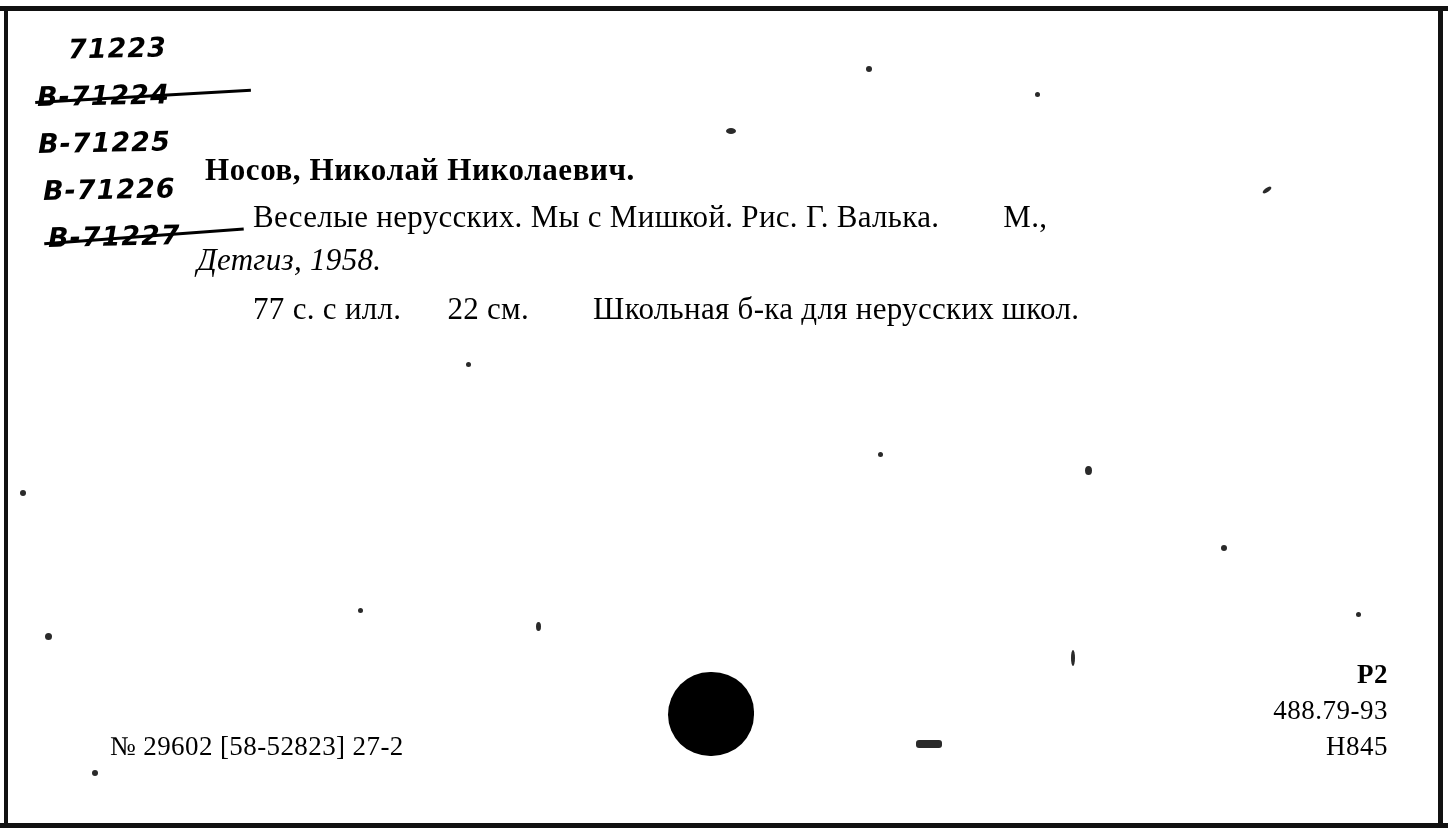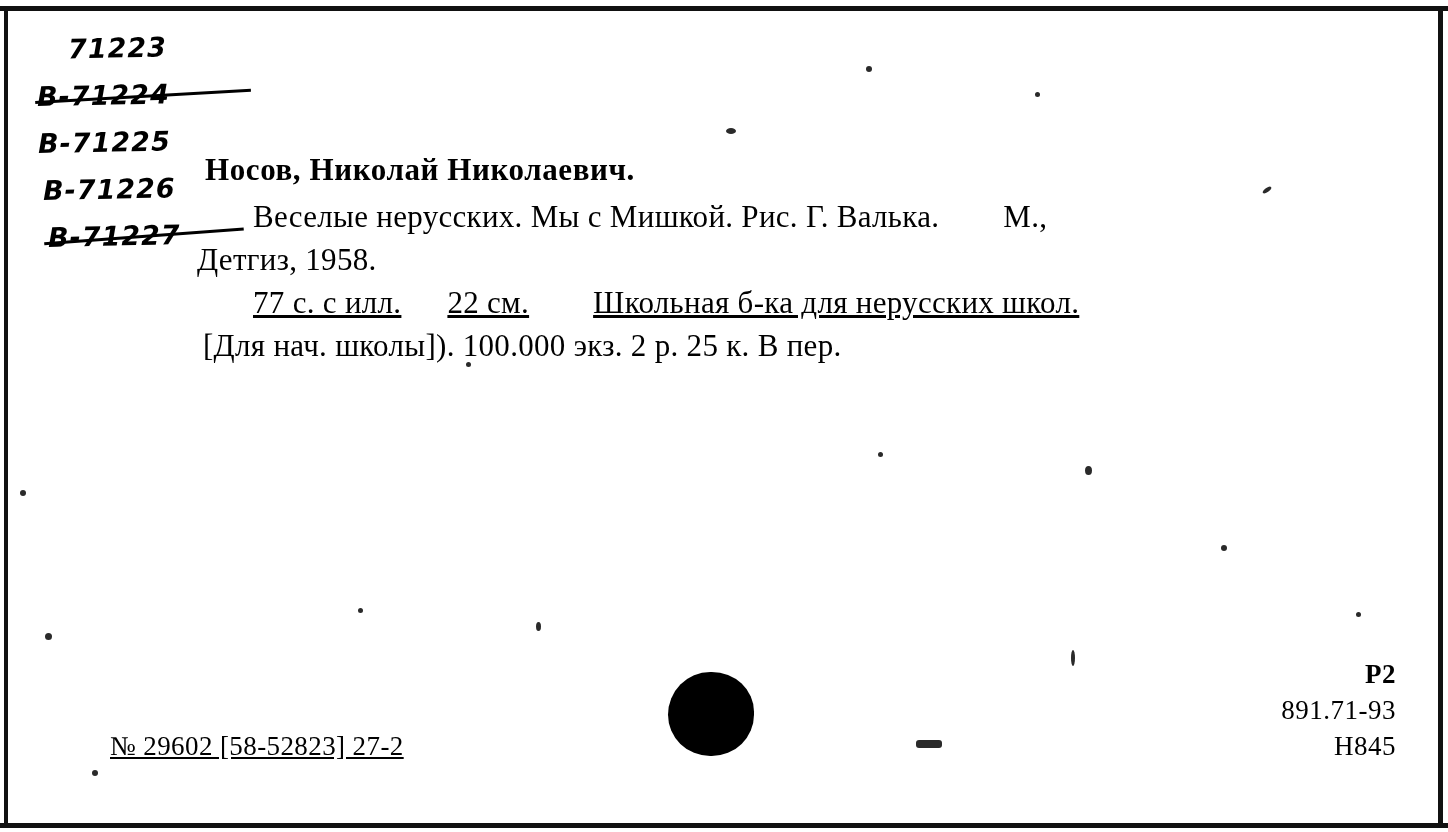--- a/index.html
+++ b/index.html
@@ -104,49 +104,49 @@
     letter-spacing: 0.6px;
     margin-bottom: 4px;
   }
   .title-line {
     text-indent: 48px;
     white-space: nowrap;
   }
   .imprint-line {
     margin-left: -8px;
     white-space: nowrap;
+    font-style: italic;
   }
   .phys-line {
     text-indent: 48px;
     white-space: nowrap;
-    margin-top: 0;
-    text-decoration: underline;
+    margin-top: 6px;
   }
   .notes-line {
     margin-left: -2px;
     white-space: nowrap;
   }
   .sp-xwide { display: inline-block; width: 46px; }
   .sp-huge { display: inline-block; width: 64px; }
 
   
   .footer-left {
     position: absolute;
     left: 110px;
     bottom: 68px;
     font-size: 27px;
     line-height: 36px;
     letter-spacing: 0.4px;
   }
-  .footer-left .fl-line { white-space: nowrap; text-decoration: underline; }
+  .footer-left .fl-line { white-space: nowrap; }
   .footer-left .fl-line.spaced { letter-spacing: 1.6px; }
 
   .footer-right {
     position: absolute;
-    right: 52px;
+    right: 60px;
     bottom: 68px;
     text-align: right;
     font-size: 27px;
     line-height: 36px;
     letter-spacing: 0.5px;
   }
   .footer-right .fr-line { white-space: nowrap; }
   .footer-right .fr-line.bold { font-weight: bold; }
 
   
@@ -186,32 +186,31 @@
 
   <div class="record">
     <div class="author">Носов, Николай Николаевич.</div>
     <div class="title-line">
       <span>Веселые нерусских. Мы с Мишкой. Рис. Г. Валька.</span><span class="sp-huge"></span><span>М.,</span>
     </div>
     <div class="imprint-line">Детгиз, 1958.</div>
     <div class="phys-line">
       <span>77 с. с илл.</span><span class="sp-xwide"></span><span>22 см.</span><span class="sp-huge"></span><span>Школьная б-ка для   нерусских школ.</span>
     </div>
-    <div class="notes-line">[Для нач. школы]). 100.000 экз. 2 р. 25 к. В пер.</div>
   </div>
 
   <div class="blot"></div>
 
   <div class="footer-left">
     <div class="fl-line">№ 29602  [58-52823]  27-2</div>
   </div>
 
   <div class="footer-right">
     <div class="fr-line bold">Р2</div>
-    <div class="fr-line">891.71-93</div>
+    <div class="fr-line">488.79-93</div>
     <div class="fr-line">Н845</div>
   </div>
 
   <div class="speck" style="left:866px; top:66px; width:6px; height:6px;"></div>
   <div class="speck" style="left:1035px; top:92px; width:5px; height:5px;"></div>
   <div class="speck" style="left:726px; top:128px; width:10px; height:6px;"></div>
   <div class="speck" style="left:1262px; top:188px; width:10px; height:4px; transform:rotate(-35deg);"></div>
   <div class="speck" style="left:1085px; top:466px; width:7px; height:9px;"></div>
   <div class="speck" style="left:1221px; top:545px; width:6px; height:6px;"></div>
   <div class="speck" style="left:20px; top:490px; width:6px; height:6px;"></div>

